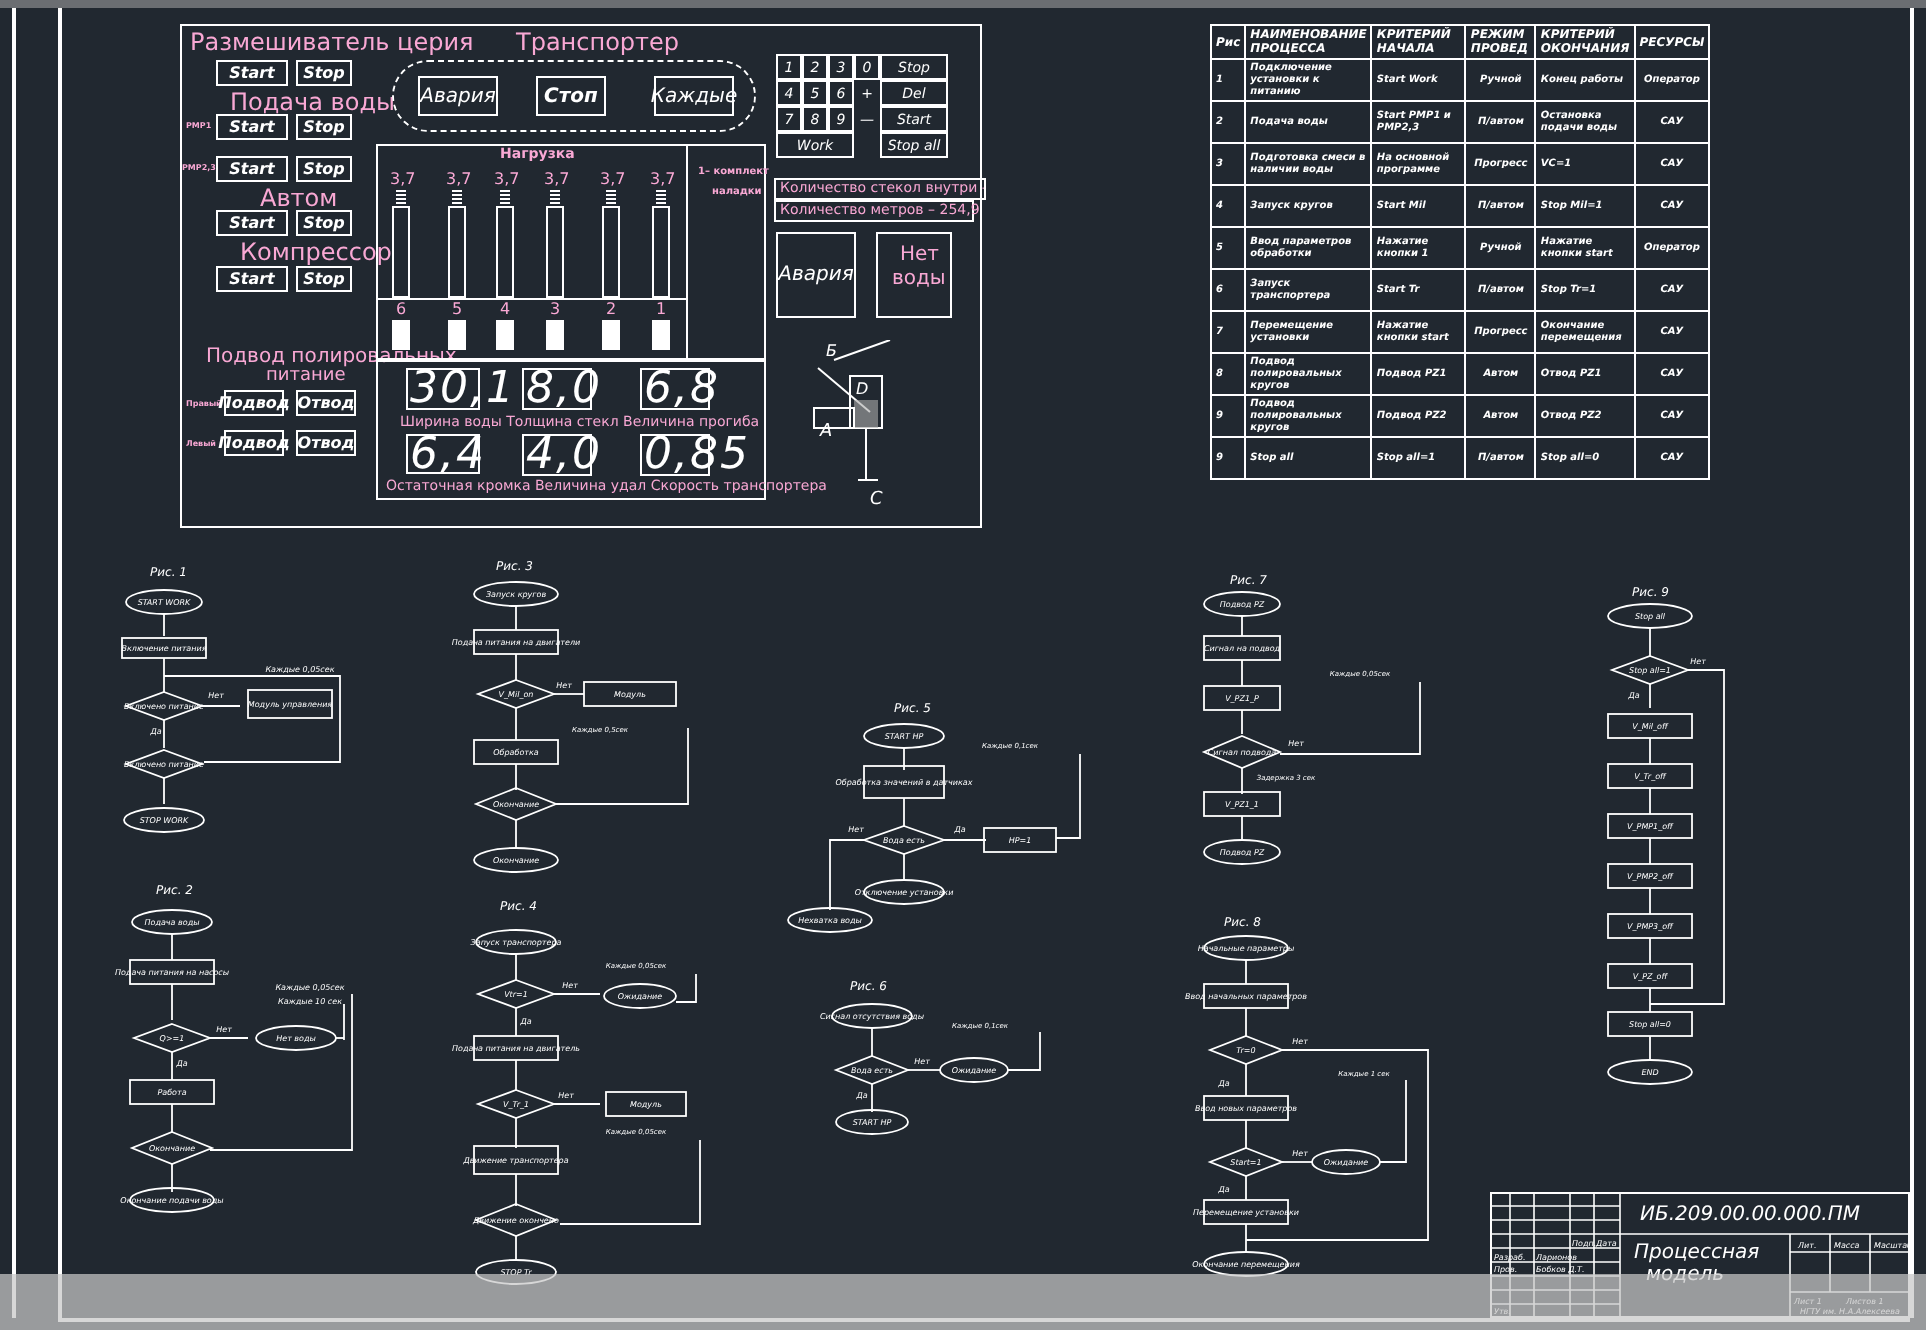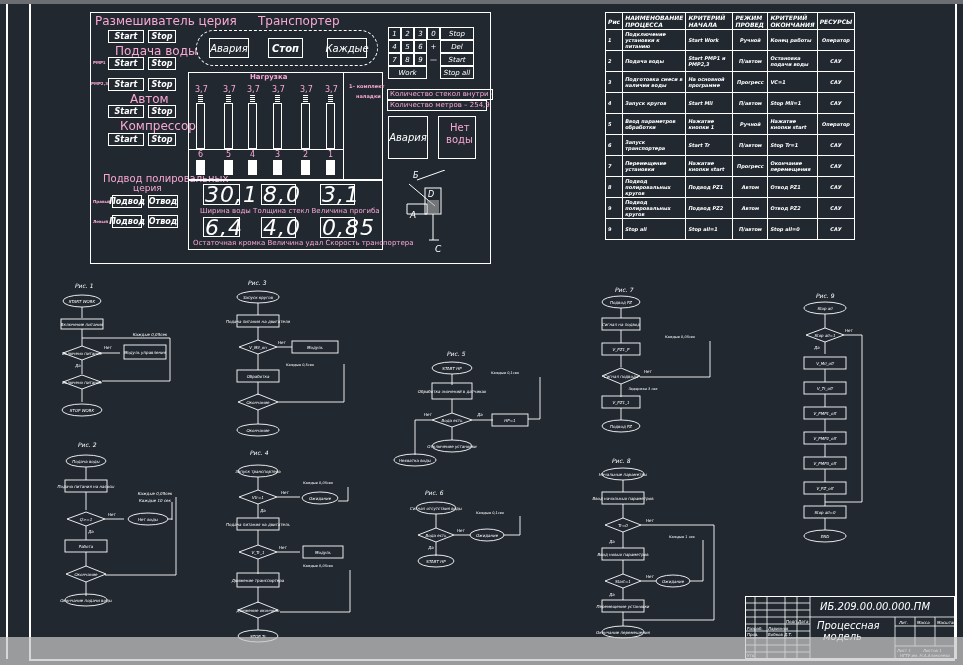--- a/index.html
+++ b/index.html
@@ -43,21 +43,21 @@
 
 <div class="t" style="left:130px;top:93px;font-size:12px">Автом</div>
 <div class="btn" style="left:108px;top:105px;width:36px;height:13px">Start</div>
 <div class="btn" style="left:148px;top:105px;width:28px;height:13px">Stop</div>
 
 <div class="t" style="left:120px;top:120px;font-size:12px">Компрессор</div>
 <div class="btn" style="left:108px;top:133px;width:36px;height:13px">Start</div>
 <div class="btn" style="left:148px;top:133px;width:28px;height:13px">Stop</div>
 
 <div class="t" style="left:103px;top:174px;font-size:10px">Подвод полировальных</div>
-<div class="t" style="left:133px;top:184px;font-size:9px">церия</div>
+<div class="t" style="left:133px;top:184px;font-size:9px">питание</div>
 <div class="t" style="left:93px;top:200px;font-size:4px;font-weight:bold">Правый</div>
 <div class="btn" style="left:112px;top:195px;width:30px;height:13px">Подвод</div>
 <div class="btn" style="left:148px;top:195px;width:30px;height:13px">Отвод</div>
 <div class="t" style="left:93px;top:220px;font-size:4px;font-weight:bold">Левый</div>
 <div class="btn" style="left:112px;top:215px;width:30px;height:13px">Подвод</div>
 <div class="btn" style="left:148px;top:215px;width:30px;height:13px">Отвод</div>
 
 <div class="t" style="left:258px;top:15px;font-size:12px">Транспортер</div>
 <div class="abs" style="left:196px;top:30px;width:182px;height:36px;border:1.2px dashed #fff;border-radius:18px;box-sizing:border-box"></div>
 <div class="btn" style="left:209px;top:38px;width:40px;height:20px;font-size:10px;font-weight:normal">Авария</div>
@@ -99,21 +99,21 @@
     <div class="t" style="left: 325px; top: 86px; font-size: 8px;">3,7</div>
     <div class="abs" style="left: 328px; top: 95px; width: 5px; height: 8px; background: repeating-linear-gradient(rgb(255, 255, 255) 0px, rgb(255, 255, 255) 1px, transparent 1px, transparent 2px);"></div>
     <div class="box" style="left: 326px; top: 103px; width: 9px; height: 46px;"></div>
     <div class="t" style="left: 328px; top: 151px; font-size: 8px;">1</div>
     <div class="abs" style="left: 326px; top: 160px; width: 9px; height: 15px; background: rgb(255, 255, 255);"></div>
   </div>
 
 <div class="box" style="left:188px;top:180px;width:195px;height:70px"></div>
 <div class="box seg" style="left:203px;top:184px;width:37px;height:21px;line-height:19px;padding-left:1px">30,1</div>
 <div class="box seg" style="left:261px;top:184px;width:35px;height:21px;line-height:19px;padding-left:1px">8,0</div>
-<div class="box seg" style="left:320px;top:184px;width:35px;height:21px;line-height:19px;padding-left:1px">3,1</div>
+<div class="box seg" style="left:320px;top:184px;width:35px;height:21px;line-height:19px;padding-left:1px">6,8</div>
 <div class="t" style="left:200px;top:208px;font-size:7px">Ширина воды Толщина стекл Величина прогиба</div>
 <div class="box seg" style="left:203px;top:217px;width:37px;height:20px;line-height:19px;padding-left:1px">6,4</div>
 <div class="box seg" style="left:261px;top:217px;width:35px;height:21px;line-height:19px;padding-left:1px">4,0</div>
 <div class="box seg" style="left:320px;top:217px;width:35px;height:21px;line-height:19px;padding-left:1px">0,85</div>
 <div class="t" style="left:193px;top:240px;font-size:7px">Остаточная кромка Величина удал Скорость транспортера</div>
 
 <div id="keypad">
     <div class="key" style="left: 388px; top: 27px; width: 13px; height: 13px;">1</div>
     <div class="key" style="left: 401px; top: 27px; width: 13px; height: 13px;">2</div>
     <div class="key" style="left: 414px; top: 27px; width: 13px; height: 13px;">3</div>

